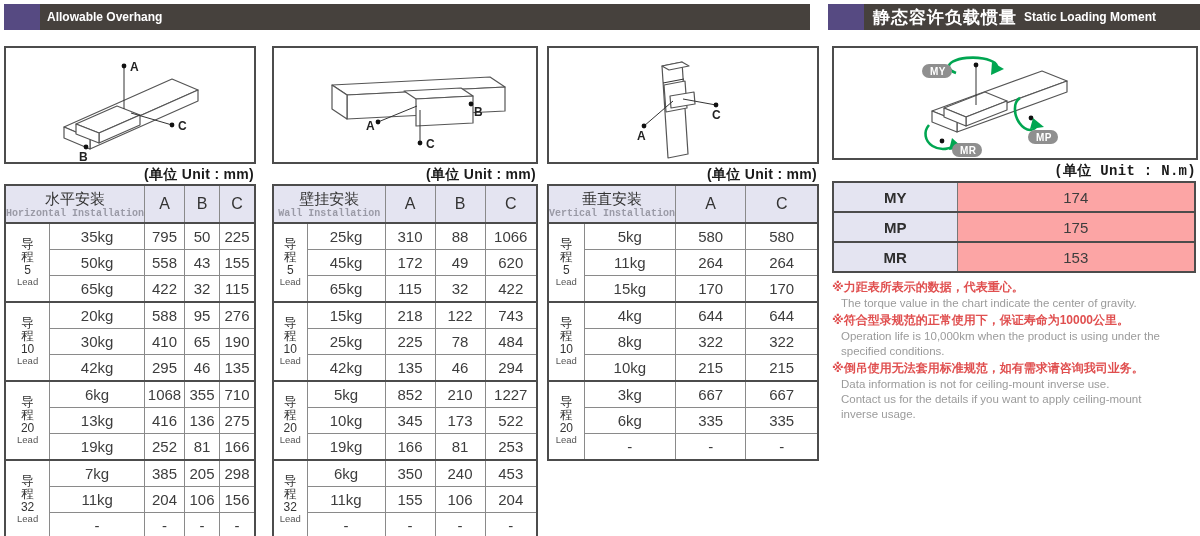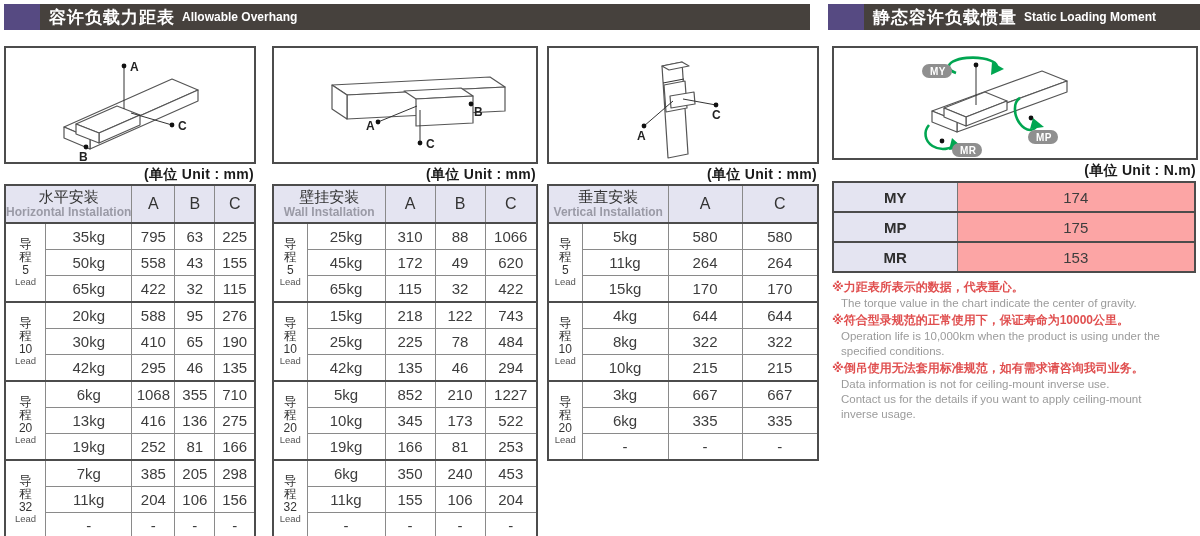--- a/index.html
+++ b/index.html
@@ -18,21 +18,21 @@
   .unit{margin-top:2px;height:17px;font-size:14px;font-weight:bold;color:#1a1a1a;
         text-align:right;padding-right:2px;letter-spacing:0.3px;}
 
   
   table.otable{border-collapse:collapse;table-layout:fixed;margin-top:1px;
                border:2px solid #4c4c4c;}
   table.otable th,table.otable td{border:1px solid #8a8a8a;text-align:center;
                vertical-align:middle;padding:0;overflow:hidden;}
   table.otable th{background:#e4e4f1;height:36px;}
   .tt-zh{font-size:15px;font-weight:normal;color:#333;line-height:1.2;}
-  .tt-en{font-size:12px;color:#9a9aa6;line-height:1.1;white-space:nowrap;}
+  .tt-en{font-size:10px;color:#9a9aa6;line-height:1.1;white-space:nowrap;font-family:Liberation Mono, monospace;}
   th.col-h{font-size:16px;font-weight:normal;color:#333;border-bottom:2px solid #4c4c4c;}
   th.thead-title{border-bottom:2px solid #4c4c4c;}
   table.otable td{height:25px;font-size:15px;color:#3d3d3d;background:#fff;}
   td.lead-cell{background:#e4e4f1;line-height:1.05;}
   .lead-zh{font-size:12.5px;color:#333;}
   .lead-num{font-size:12px;color:#333;}
   .lead-en{font-size:9.5px;color:#555;}
   td.w-cell{background:#e4e4f1;color:#333;}
   td.muted{background:#e4e4f1;color:#666;}
   tr.gstart td{border-top:2px solid #4c4c4c;}
@@ -60,21 +60,20 @@
   .badge{fill:#8f8f8f;}
   .badge-t{font:bold 10px "Liberation Sans","DejaVu Sans",sans-serif;fill:#fff;letter-spacing:0.5px;}
 </style>
 </head>
 <body>
 
 <div class="page">
 
   <div class="hbar" style="left:4px;width:806px;">
     <div class="sq"></div>
-    <span class="zh">容许负载力距表</span>
     <span class="en">Allowable Overhang</span>
   </div>
   <div class="hbar" style="left:828px;width:372px;">
     <div class="sq"></div>
     <span class="zh">静态容许负载惯量</span>
     <span class="en">Static Loading Moment</span>
   </div>
 
   <div class="col" style="left:4px;width:252px;">
     <div class="panel" style="width:252px;height:118px;">
@@ -119,21 +118,21 @@
           <tbody>
             <tr class="gstart">
               <td class="lead-cell" rowspan="3">
                 <div class="lead-zh">导</div>
                 <div class="lead-zh">程</div>
                 <div class="lead-num">5</div>
                 <div class="lead-en">Lead</div>
               </td>
               <td class="w-cell">35kg</td>
               <td class="v-cell">795</td>
-              <td class="v-cell">63</td>
+              <td class="v-cell">50</td>
               <td class="v-cell">225</td>
             </tr>
             <tr>
               <td class="w-cell">50kg</td>
               <td class="v-cell">558</td>
               <td class="v-cell">43</td>
               <td class="v-cell">155</td>
             </tr>
             <tr>
               <td class="w-cell">65kg</td>
@@ -483,21 +482,21 @@
         <polygon class="garrow" points="199,70 210,79 196,81"></polygon>
         <rect class="badge" x="194" y="82" width="30" height="14" rx="7"></rect>
         <text class="badge-t" x="202" y="92.5">MP</text>
         <circle class="dot" cx="108" cy="93" r="2.4"></circle>
         <path class="garc" d="M95,77 A 14 12 0 1 0 123,95"></path>
         <polygon class="garrow" points="118,90 129,100 115,102"></polygon>
         <rect class="badge" x="118" y="95" width="30" height="14" rx="7"></rect>
         <text class="badge-t" x="126" y="105.5">MR</text>
       </svg>
     </div>
-    <div class="unit" style="width:364px;">(单位 Unit : N.m)</div>
+    <div class="unit" style="width:364px;font-family:Liberation Mono, monospace;">(单位 Unit : N.m)</div>
     <div id="table-moment">
         <table class="mtable">
           <colgroup>
             <col style="width: 124px;">
             <col style="width: 238px;">
           </colgroup>
           <tbody>
             <tr>
               <td class="m-label">MY</td>
               <td class="m-value">174</td>

